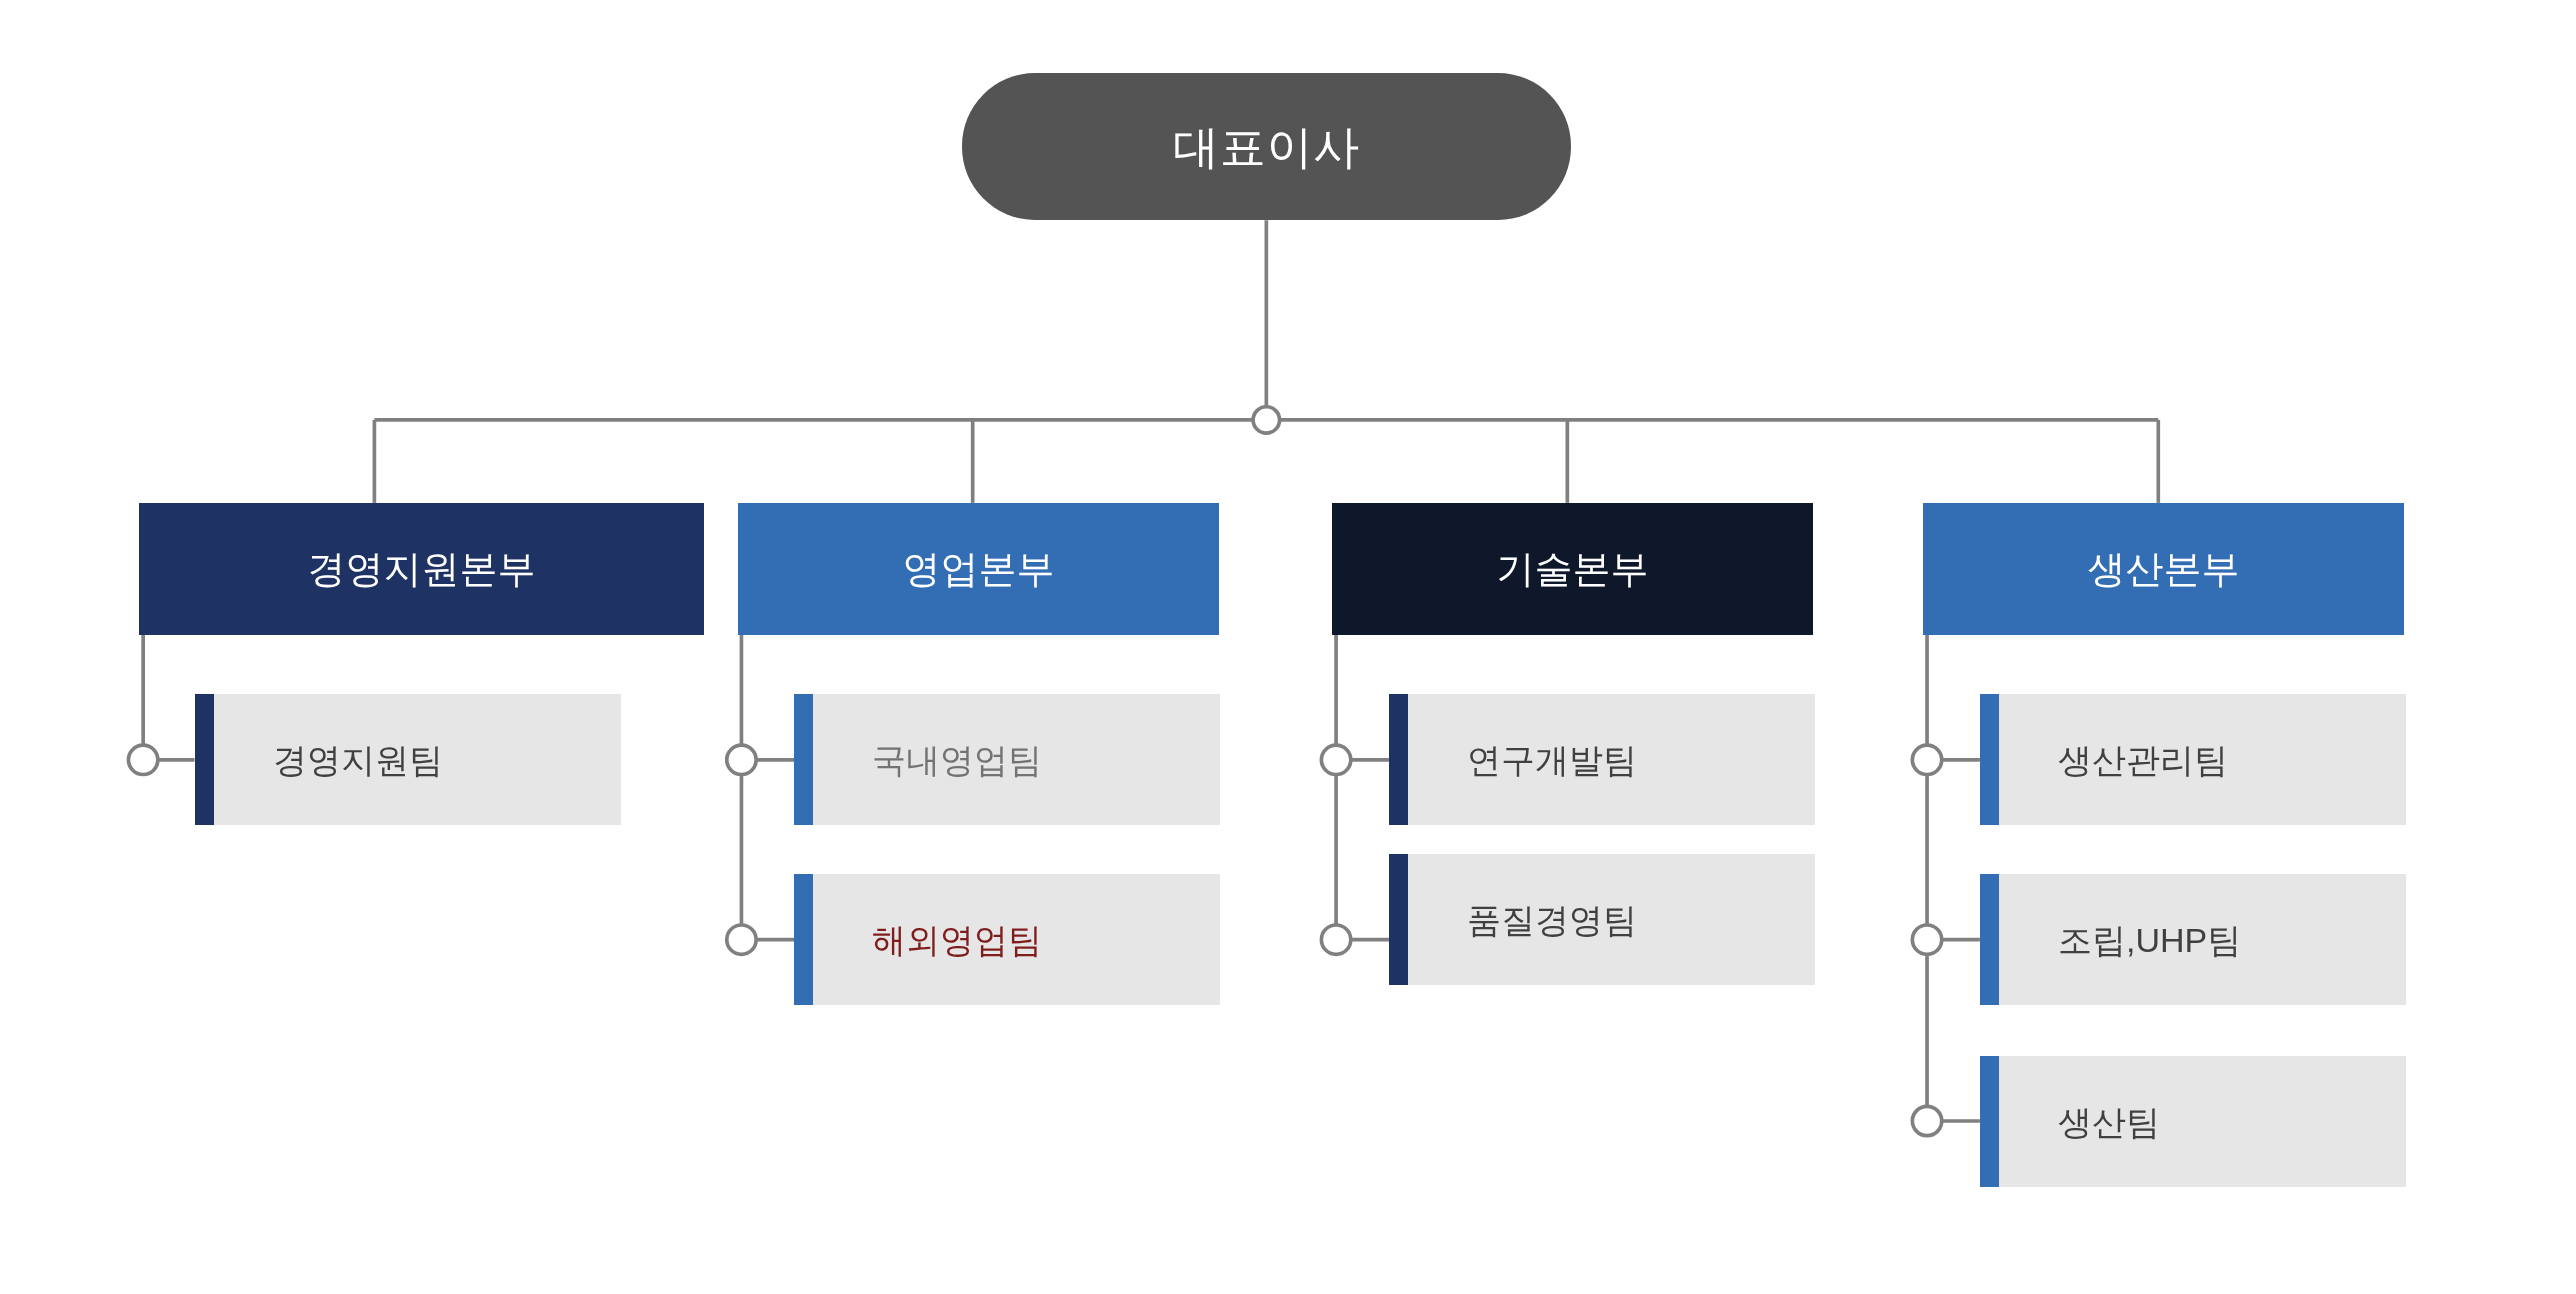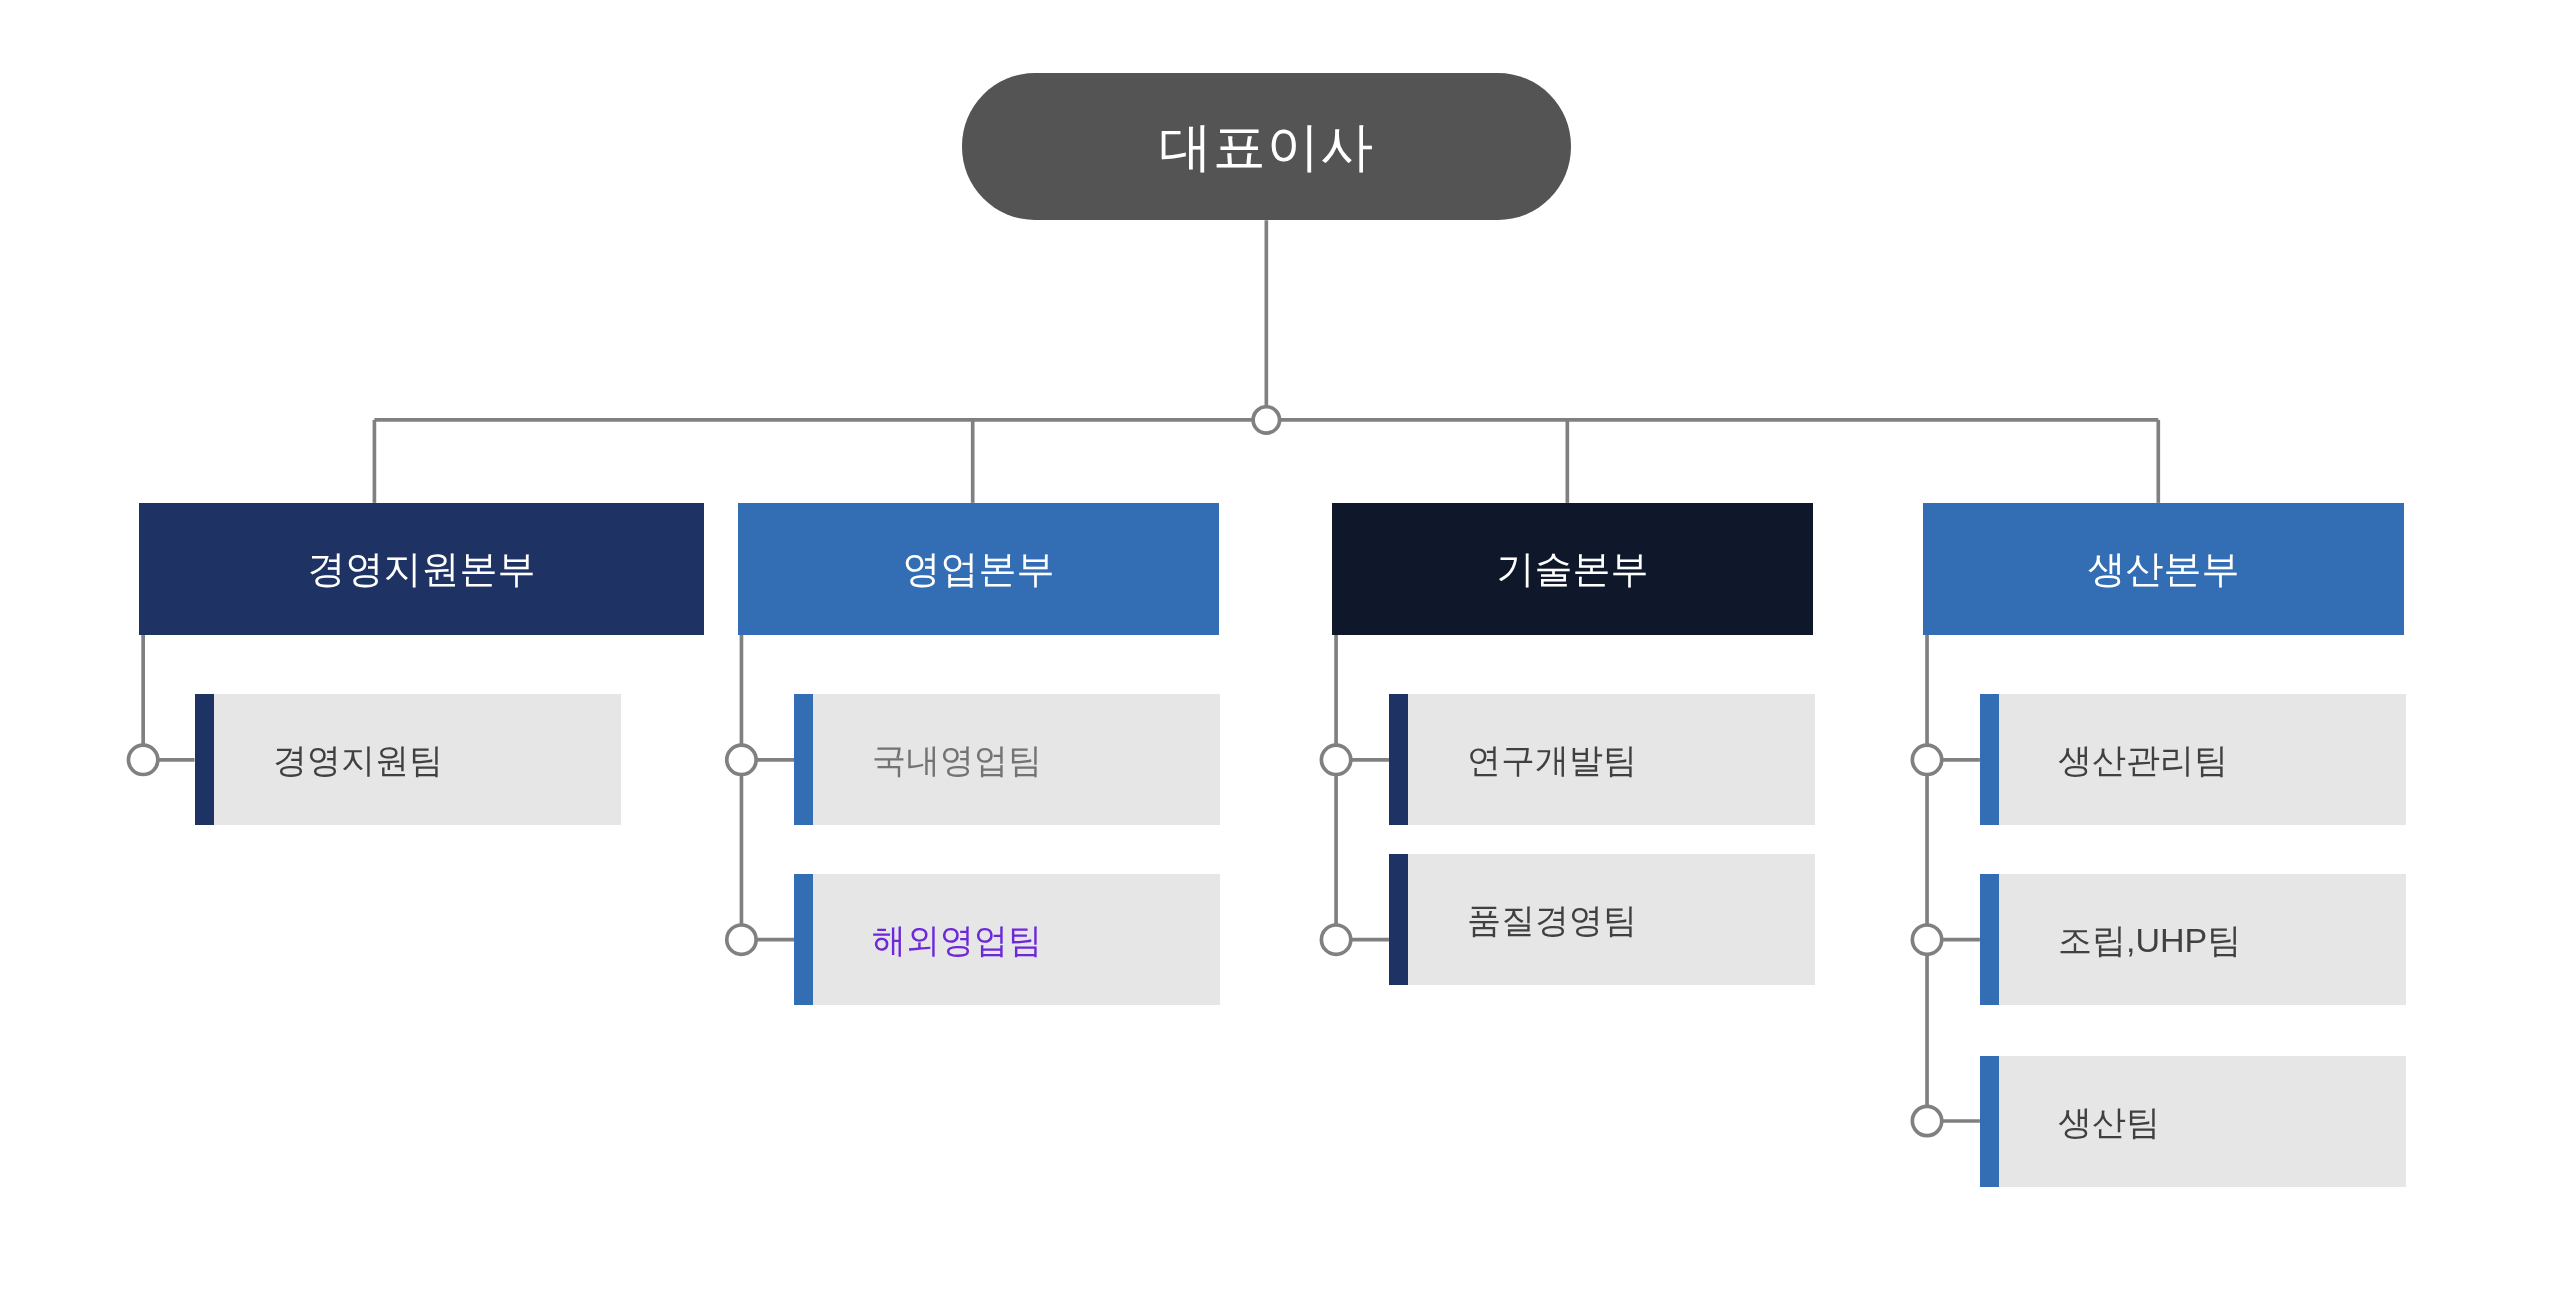--- a/index.html
+++ b/index.html
@@ -36,21 +36,21 @@
     height: 147px;
     border-radius: 73px;
     background: #545454;
     display: flex;
     align-items: center;
     justify-content: center;
     box-sizing: border-box;
   }
   .root-node-label {
     color: #ffffff;
-    font-size: 53px;
+    font-size: 46px;
     font-weight: 400;
     letter-spacing: 0.7px;
     line-height: 1;
     white-space: nowrap;
   }
 
   
   .division-header {
     position: absolute;
     height: 132px;
@@ -167,21 +167,21 @@
   <div class="team-box" style="left:794px; top:694px; width:426px;">
     <span class="team-accent-bar" style="background-color: rgb(51, 110, 180);"></span>
     <span class="team-body" style="background-color: rgb(230, 230, 230);">
       <span class="team-label" style="color: #737373;">국내영업팀</span>
     </span>
   </div>
 
   <div class="team-box" style="left:794px; top:874px; width:426px;">
     <span class="team-accent-bar" style="background-color: rgb(51, 110, 180);"></span>
     <span class="team-body" style="background-color: rgb(230, 230, 230);">
-      <span class="team-label" style="color: #6d28d9; text-align: right;">해외영업팀</span>
+      <span class="team-label" style="color: #7f1d1d; text-align: right;">해외영업팀</span>
     </span>
   </div>
 
   <div class="division-header" style="left: 1332px; top: 503px; width: 481px; background-color: #0f172a;">
     <span class="division-header-label" style="color: rgb(255, 255, 255);">기술본부</span>
   </div>
 
   <div class="team-box" style="left:1389px; top:694px; width:426px;">
     <span class="team-accent-bar" style="background-color: rgb(31, 50, 100);"></span>
     <span class="team-body" style="background-color: rgb(230, 230, 230);">

